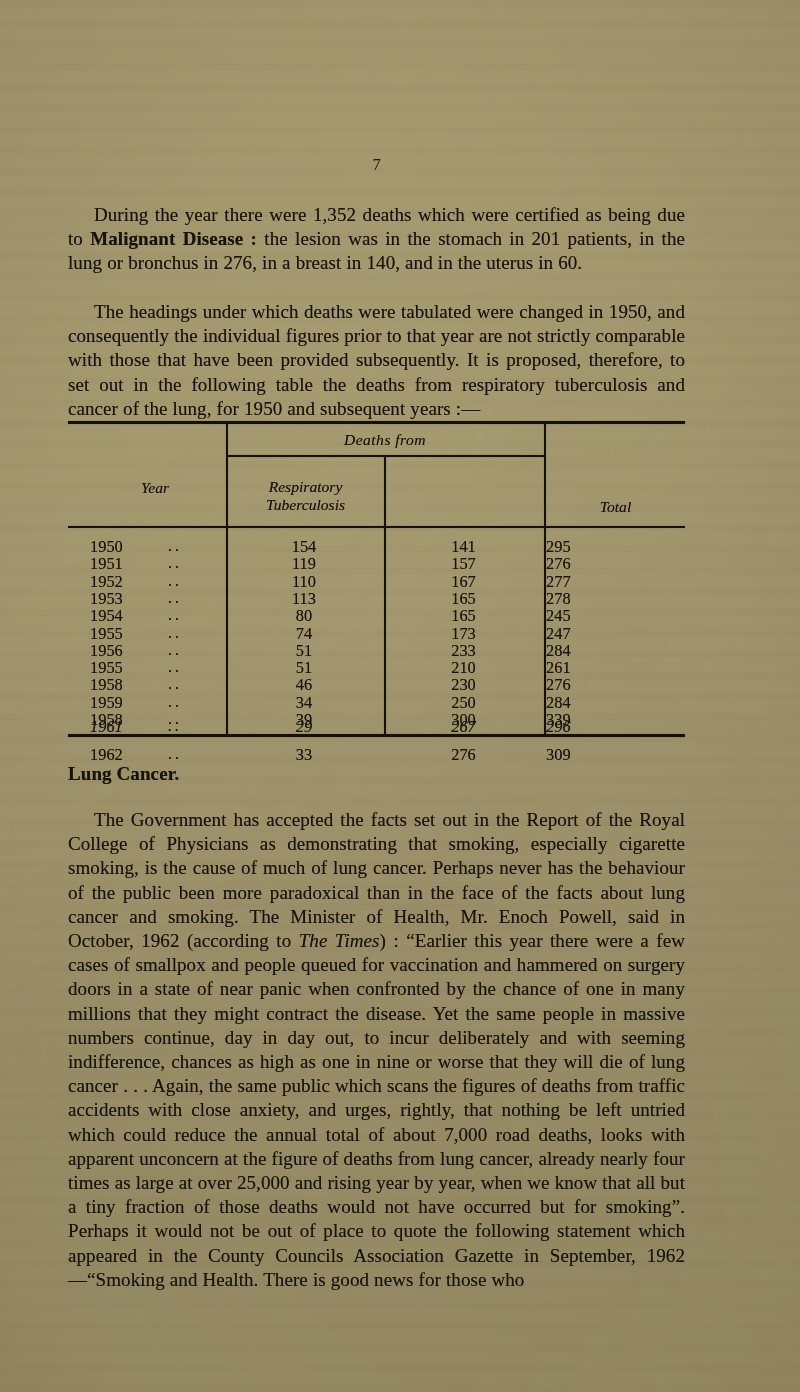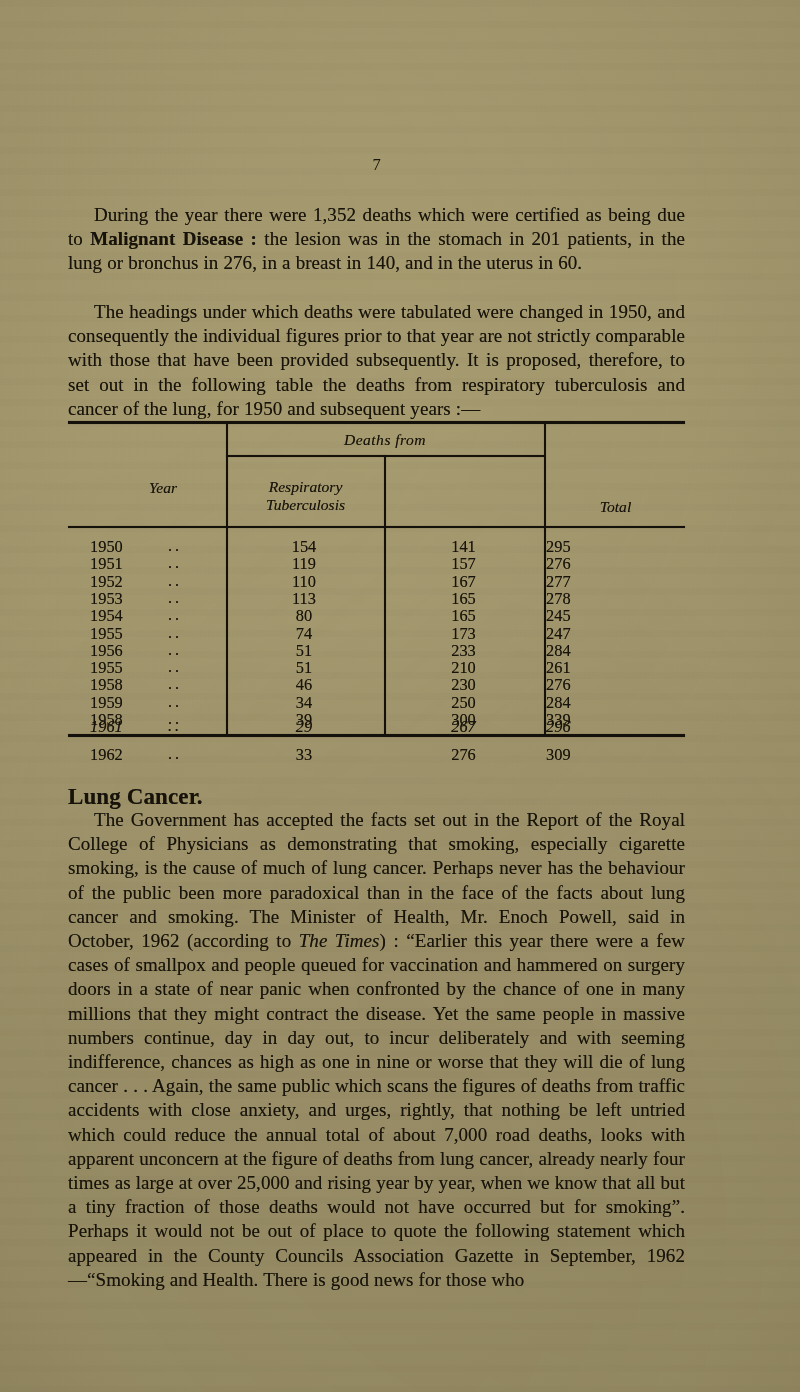--- a/index.html
+++ b/index.html
@@ -95,22 +95,22 @@
   .para b { font-weight: 700; }
   .para i { font-style: italic; }
 
   #para-malignant { top: 184px; }
   #para-headings  { top: 281px; }
 
   
   .section-heading {
     position: absolute;
     left: 0;
-    top: 784px;
-    font-size: 23px;
+    top: 763px;
+    font-size: 19px;
     font-weight: 700;
     color: #17130a;
     letter-spacing: .005em;
     text-shadow: 0 0 .6px rgba(20,16,6,.55);
     font-family: Liberation Serif, serif;
   }
 
   #para-lung { top: 789px; }
 
   
@@ -138,21 +138,21 @@
   .th {
     position: absolute;
     font-style: italic;
     font-size: 15.6px;
     line-height: 18px;
     color: #17130a;
     text-align: center;
     text-shadow: 0 0 .6px rgba(20,16,6,.5);
   }
   #th-deaths-from { left: 158px; top: 10px;  width: 318px; letter-spacing: .03em; }
-  #th-year        { left: 16px;     top: 58px;  width: 158px; }
+  #th-year        { left: 8px;     top: 58px;  width: 158px; }
   #th-resp        { left: 160px; top: 57px;  width: 155px; }
   #th-malig       { left: 318px; top: 57px;  width: 157px; }
   #th-total       { left: 478px; top: 77px;  width: 139px; }
 
   .trow {
     position: absolute;
     left: 0;
     width: 617px;
     height: 17.3px;
     font-size: 16.4px;

